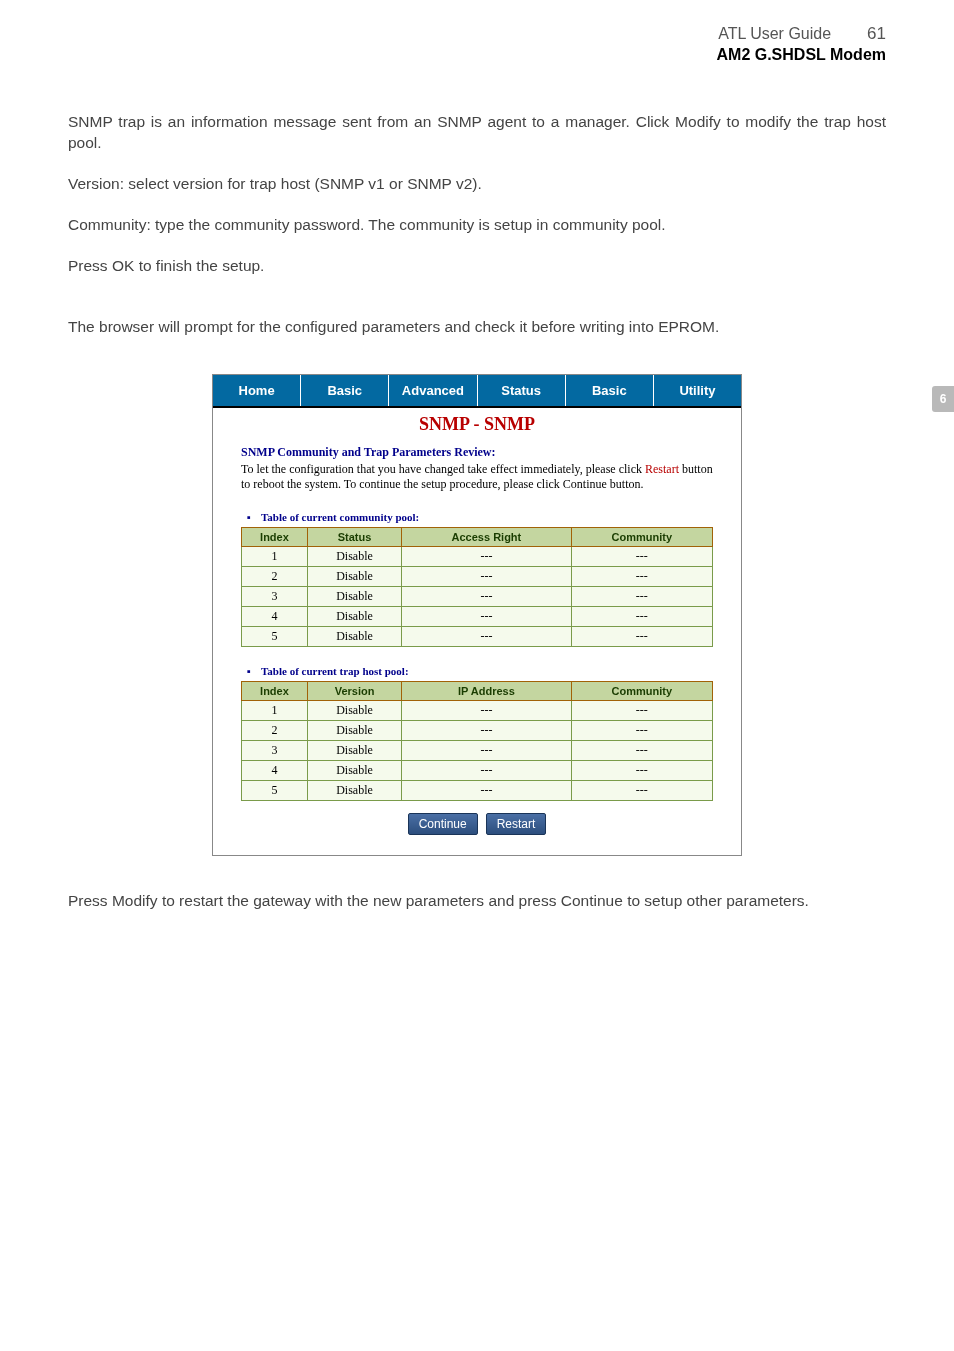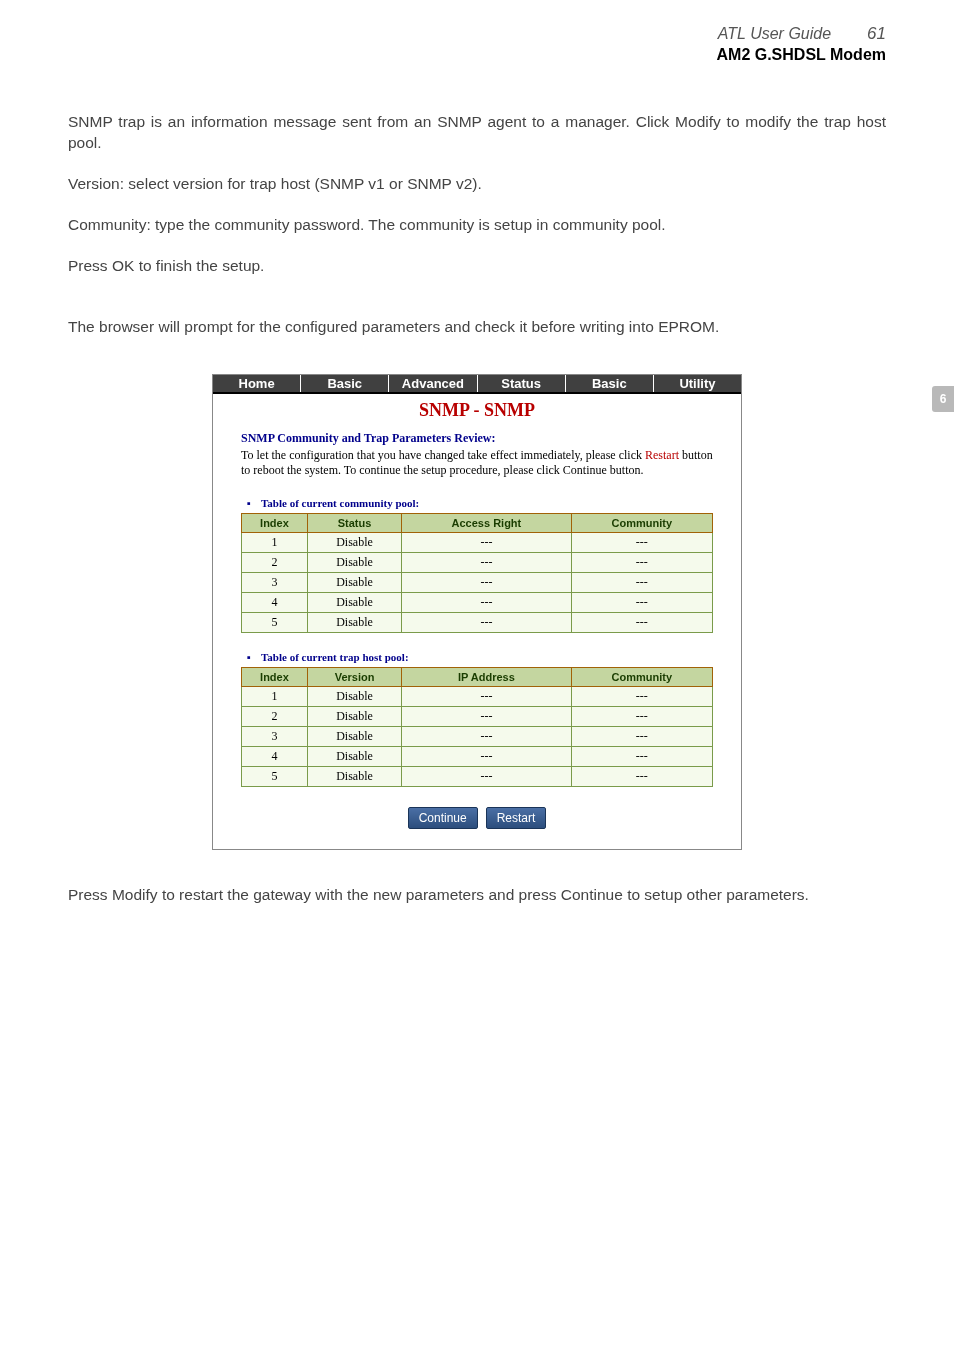--- a/index.html
+++ b/index.html
@@ -17,21 +17,20 @@
     .page {
       padding: 24px 68px 0 68px;
     }
     .header-row {
       display: flex;
       justify-content: flex-end;
       align-items: baseline;
       gap: 36px;
       font-size: 16px;
       color: #555;
-      font-style: italic;
     }
     .header-title {
       color: #555;
     }
     .page-number {
       color: #555;
       font-size: 17px;
     }
     .header-sub {
       text-align: right;
@@ -73,25 +72,25 @@
       border: 1px solid #888;
       padding-bottom: 20px;
       font-family: "Times New Roman", serif;
     }
     .tabs {
       display: flex;
       border-bottom: 2px solid #000;
     }
     .tab {
       flex: 1;
-      background: #404040;
+      background: #0369a1;
       color: #fff;
       font-weight: bold;
       text-align: center;
-      padding: 1px 0;
+      padding: 8px 0;
       border-right: 1px solid #fff;
       font-family: Arial, sans-serif;
       font-size: 13px;
     }
     .tab:last-child {
       border-right: none;
     }
     .screenshot-title {
       text-align: center;
       color: #b80000;
@@ -155,21 +154,21 @@
       background: #f5faec;
       text-align: center;
       padding: 2px 0;
     }
     .col-index { width: 14%; }
     .col-status { width: 20%; }
     .col-wide { width: 36%; }
     .col-comm { width: 30%; }
     .button-row {
       text-align: center;
-      margin-top: 20px;
+      margin-top: 12px;
     }
     .btn {
       display: inline-block;
       background: linear-gradient(#4a6fa5, #2c4e7d);
       color: #fff;
       font-size: 12px;
       font-family: Arial, sans-serif;
       padding: 3px 10px;
       border: 1px solid #1a3458;
       border-radius: 2px;

